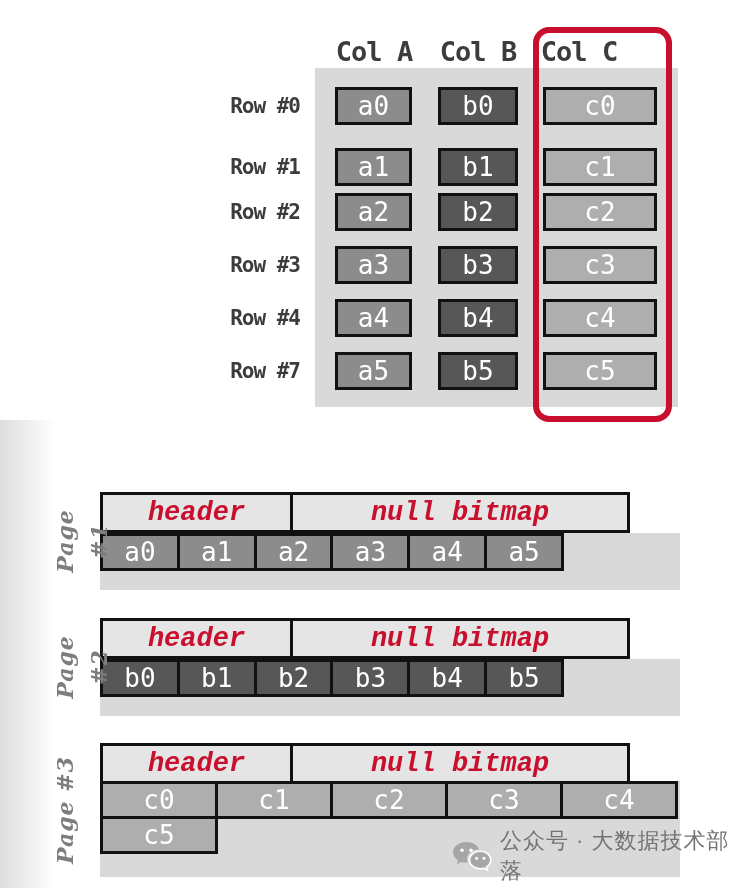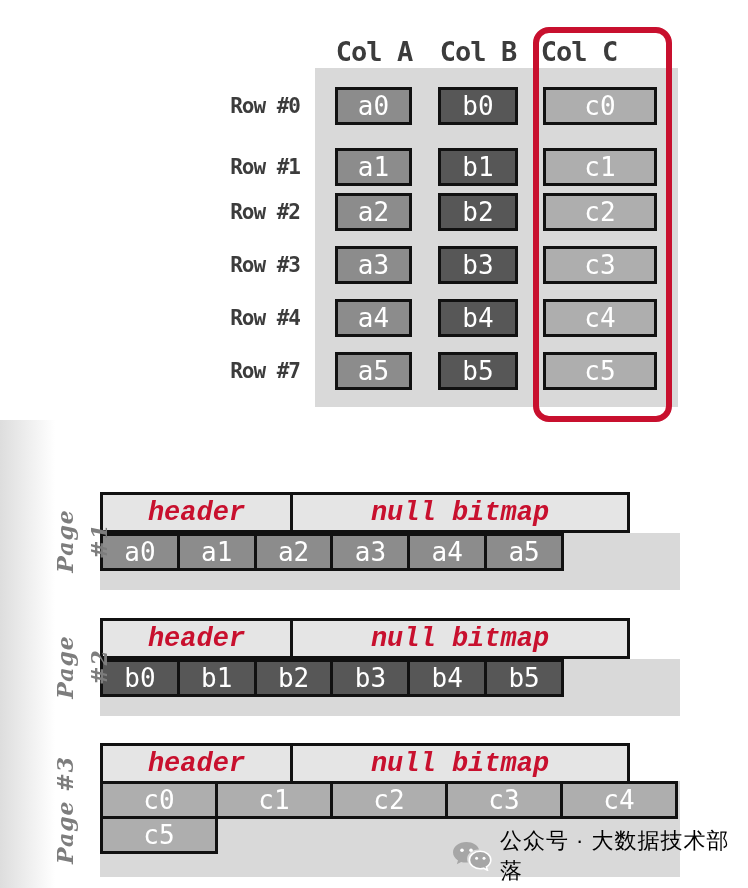--- a/index.html
+++ b/index.html
@@ -61,21 +61,21 @@
     height:34px;line-height:34px;text-align:center;
     transform:rotate(-90deg);transform-origin:top left;
     font-family:"DejaVu Serif",serif;font-weight:bold;font-style:italic;
     font-size:22px;color:#7d7d7d;letter-spacing:1px;z-index:2;
   }
   
   .watermark{
     left:452px;top:840px;height:32px;display:flex;align-items:center;gap:8px;z-index:5;
   }
   .watermark .wm-text{
-    font-family:"Liberation Sans",sans-serif;font-size:22px;color:#000000;letter-spacing:1px;
+    font-family:"Liberation Sans",sans-serif;font-size:22px;color:#737373;letter-spacing:1px;
   }
   
   .edge-shadow{
     left:0;top:420px;width:55px;height:468px;z-index:0;
     background:linear-gradient(to right, rgba(120,120,120,0.25), rgba(255,255,255,0));
   }
 </style>
 </head>
 <body>
 

